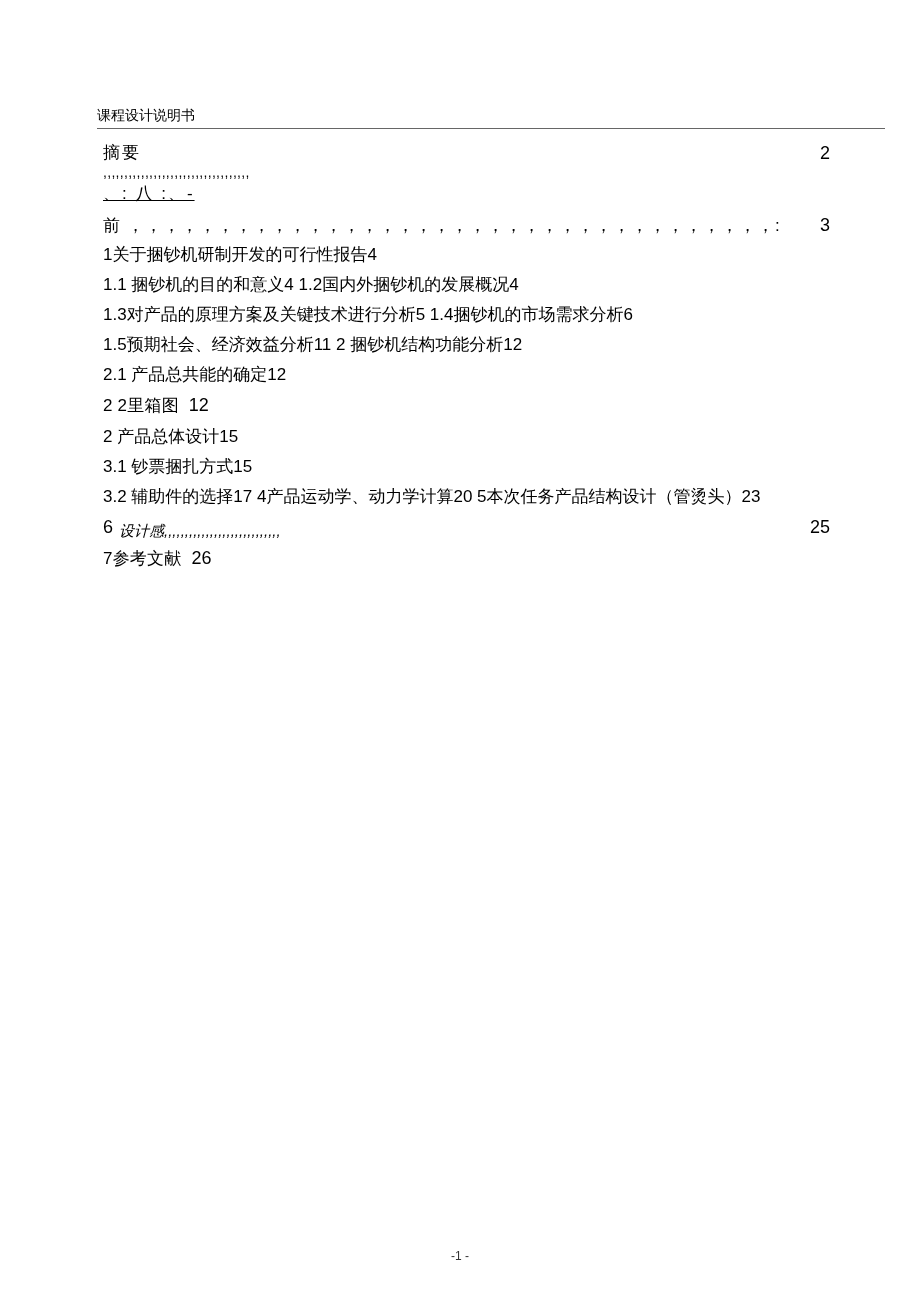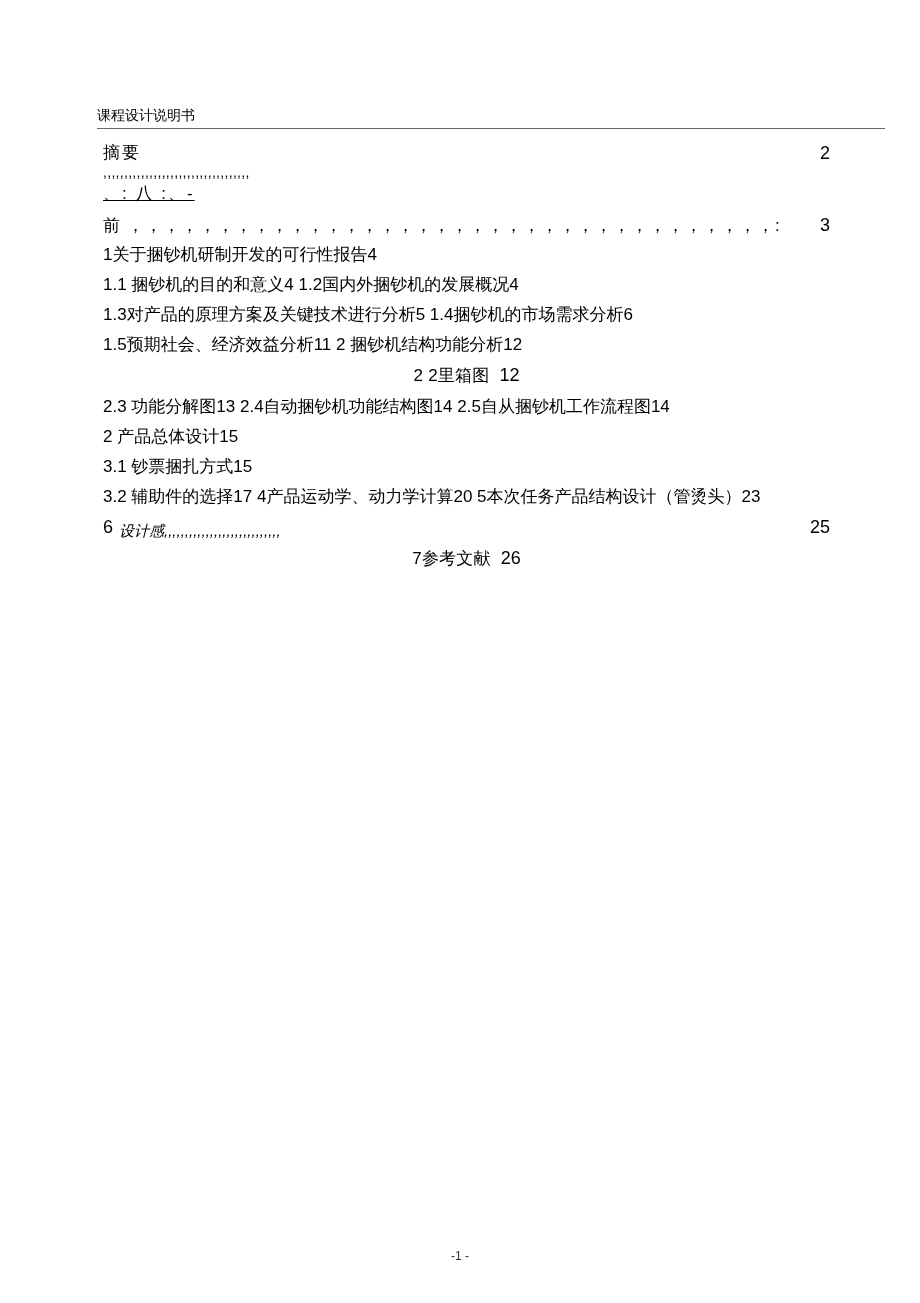--- a/index.html
+++ b/index.html
@@ -23,21 +23,21 @@
       text-align: left;
       font-size: 14px;
       border-bottom: 0.5px solid #666;
       padding-bottom: 3px;
       margin-bottom: 13px;
       margin-left: -6px;
       margin-right: -55px;
     }
     .toc-row {
       display: flex;
-      justify-content: center;
+      justify-content: flex-start;
       align-items: baseline;
       line-height: 30px;
       margin-bottom: 1px;
     }
     .toc-text {
       letter-spacing: 0.2px;
     }
     .toc-page {
       font-family: Liberation Sans, sans-serif;
       font-size: 18px;
@@ -141,27 +141,27 @@
     <span class="preface-text">
       <span class="spaced">前</span><span>，，，，，，，，，，，，，，，，，，，，，，，，，，，，，，，，，，，，:</span>
     </span>
     <span class="preface-page">3</span>
   </div>
 
   <div class="row-plain">1关于捆钞机研制开发的可行性报告4</div>
   <div class="row-plain">1.1 捆钞机的目的和意义4 1.2国内外捆钞机的发展概况4</div>
   <div class="row-plain">1.3对产品的原理方案及关键技术进行分析5 1.4捆钞机的市场需求分析6</div>
   <div class="row-plain">1.5预期社会、经济效益分析11 2 捆钞机结构功能分析12</div>
+  <div class="row-plain">2.1 产品总共能的确定12</div>
 
   <div class="toc-row">
     <span class="toc-text">2 2里箱图</span>
     <span class="toc-page">12</span>
   </div>
 
-  <div class="row-plain">2.3 功能分解图13 2.4自动捆钞机功能结构图14 2.5自从捆钞机工作流程图14</div>
   <div class="row-plain">2 产品总体设计15</div>
   <div class="row-plain">3.1 钞票捆扎方式15</div>
   <div class="row-plain">3.2 辅助件的选择17 4产品运动学、动力学计算20 5本次任务产品结构设计（管烫头）23</div>
 
   <div class="section-6">
     <span class="section-6-text">
       <span class="section-6-num">6</span>
       <span class="section-6-label">设计感,,,,,,,,,,,,,,,,,,,,,,,,,,,,</span>
     </span>
     <span class="toc-page">25</span>

